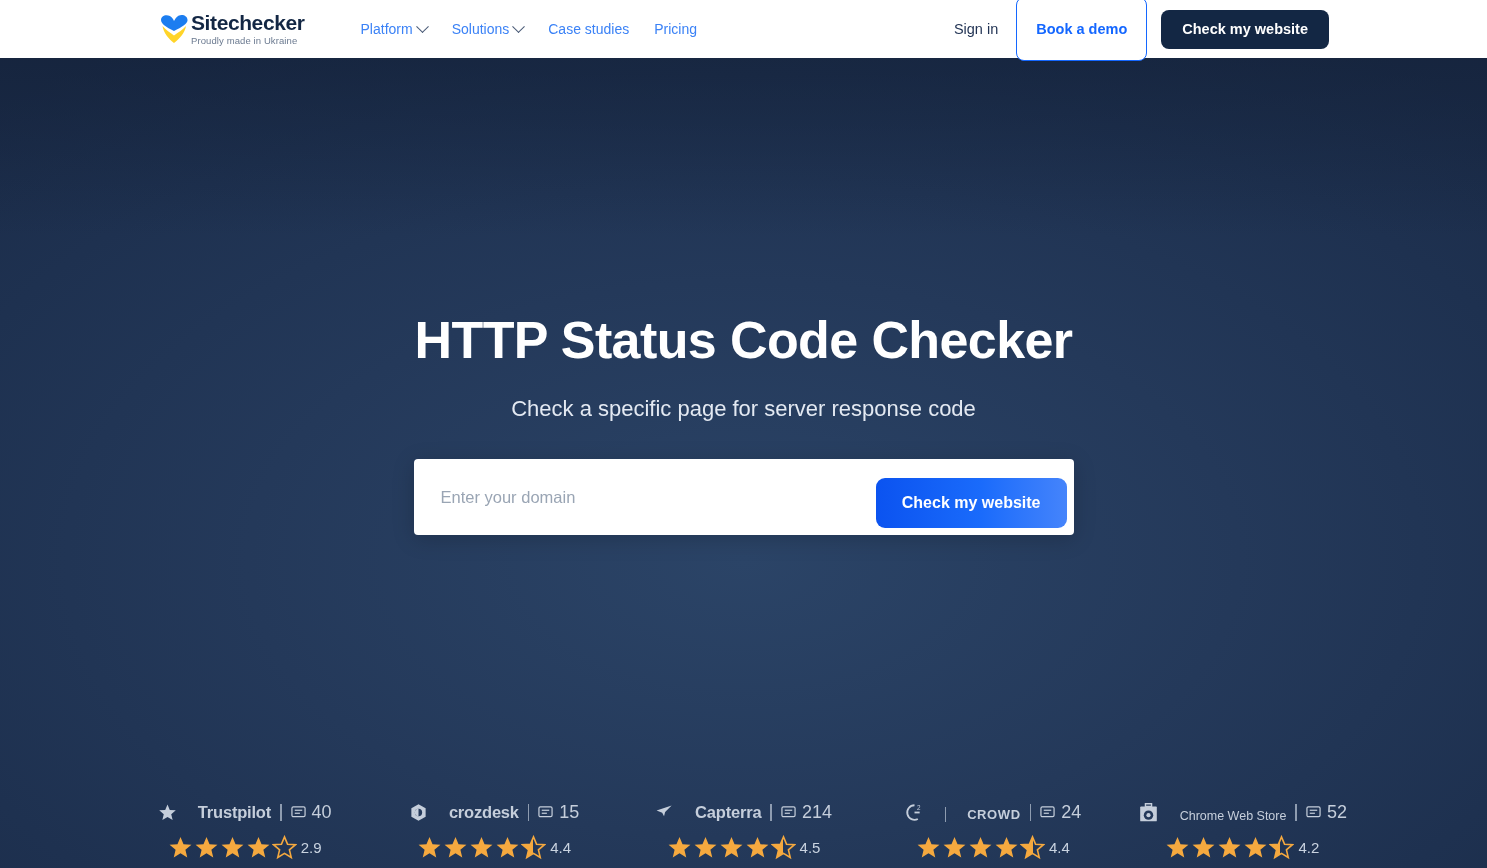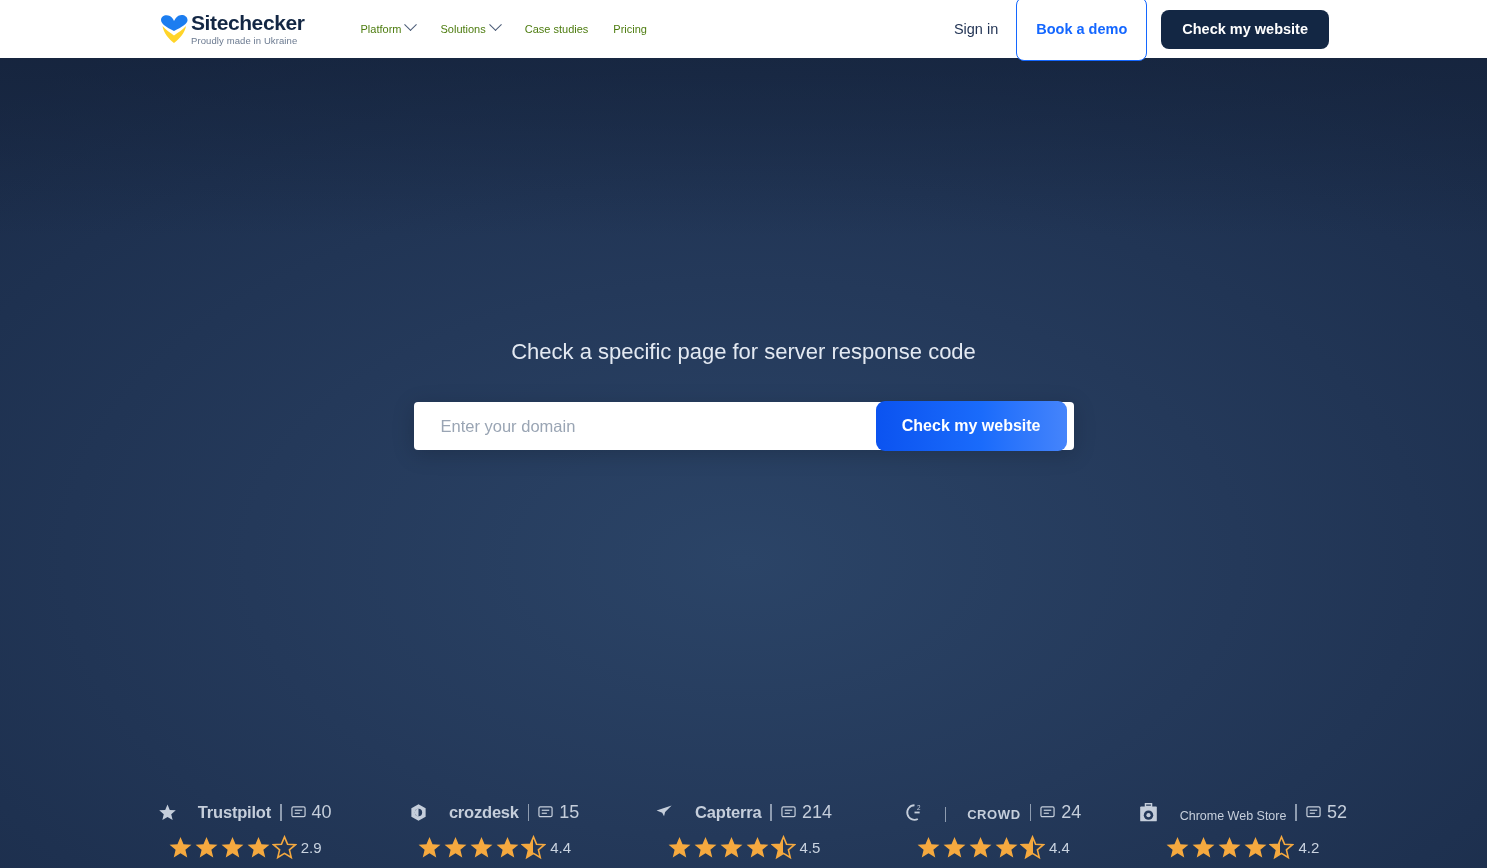--- a/index.html
+++ b/index.html
@@ -42,24 +42,24 @@
   .logo-tagline {
     font-size: 9.5px;
     color: #6b7a90;
     letter-spacing: 0.1px;
     margin-top: 3px;
   }
 
   .main-nav { display: flex; align-items: center; gap: 25px; }
   .nav-item {
     display: flex;
-    align-items: flex-start;
+    align-items: center;
     gap: 5px;
-    font-size: 11px;
-    color: #4d7c0f;
+    font-size: 14px;
+    color: #3b82f6;
     font-weight: 500;
     cursor: pointer;
     white-space: nowrap;
   }
   .chev {
     width: 9px; height: 9px;
     border-right: 1.6px solid #4a5b77;
     border-bottom: 1.6px solid #4a5b77;
     transform: rotate(45deg) translate(-2px,-2px);
   }
@@ -133,25 +133,25 @@
   .hero-sub {
     margin-top: 27px;
     font-size: 22px;
     color: #e3e9f2;
     font-weight: 400;
   }
 
   .search-form {
     margin: 37px auto 0;
     width: 660px;
-    height: 48px;
+    height: 76px;
     background: #ffffff;
     border-radius: 4px;
     display: flex;
-    align-items: center;
+    align-items: flex-end;
     padding: 7px;
     box-shadow: 0 4px 22px rgba(0,0,0,0.18);
   }
   .search-input {
     flex: 1;
     height: 100%;
     border: none;
     outline: none;
     background: transparent;
     font-family: "Liberation Sans", sans-serif;
@@ -273,20 +273,21 @@
     <span class="signin-link">Sign in</span>
     <button class="btn-outline">Book a demo</button>
     <button class="btn-dark">Check my website</button>
   </div>
 
 </header>
 
 <section class="hero">
 
   <div class="hero-inner">
+    <h1 class="hero-title">HTTP Status Code Checker</h1>
     <p class="hero-sub">Check a specific page for server response code</p>
 
     <form class="search-form">
       <input class="search-input" type="text" placeholder="Enter your domain" style="">
       <button class="search-btn">Check my website</button>
     </form>
   </div>
 
   <div class="reviews">
 

